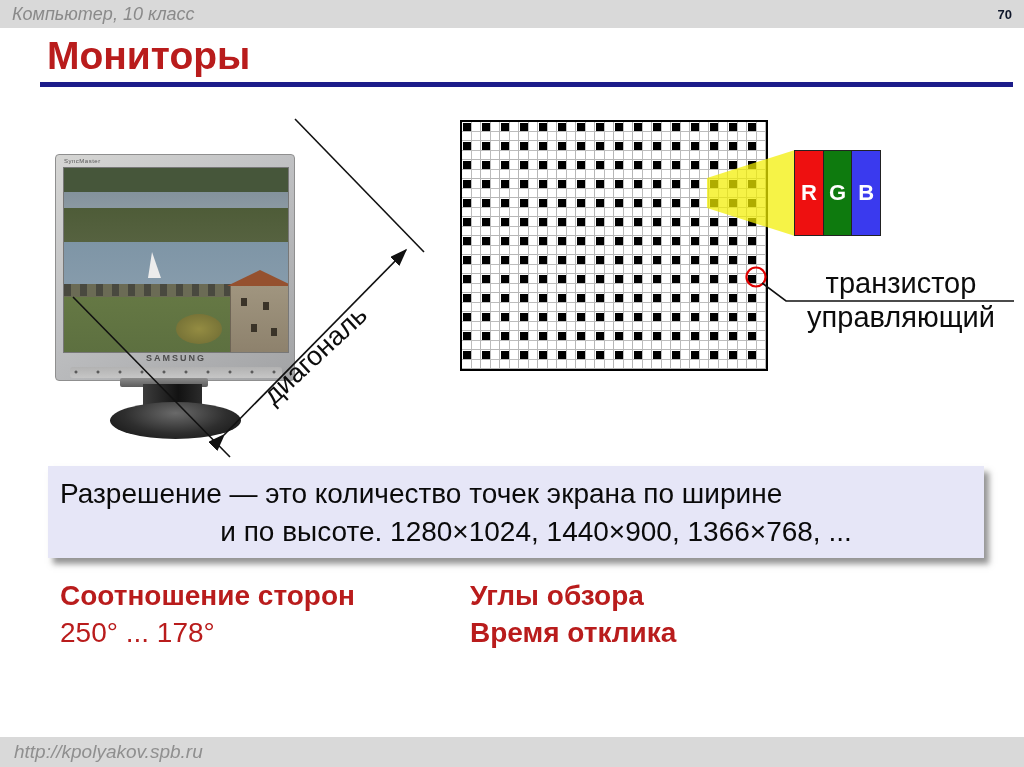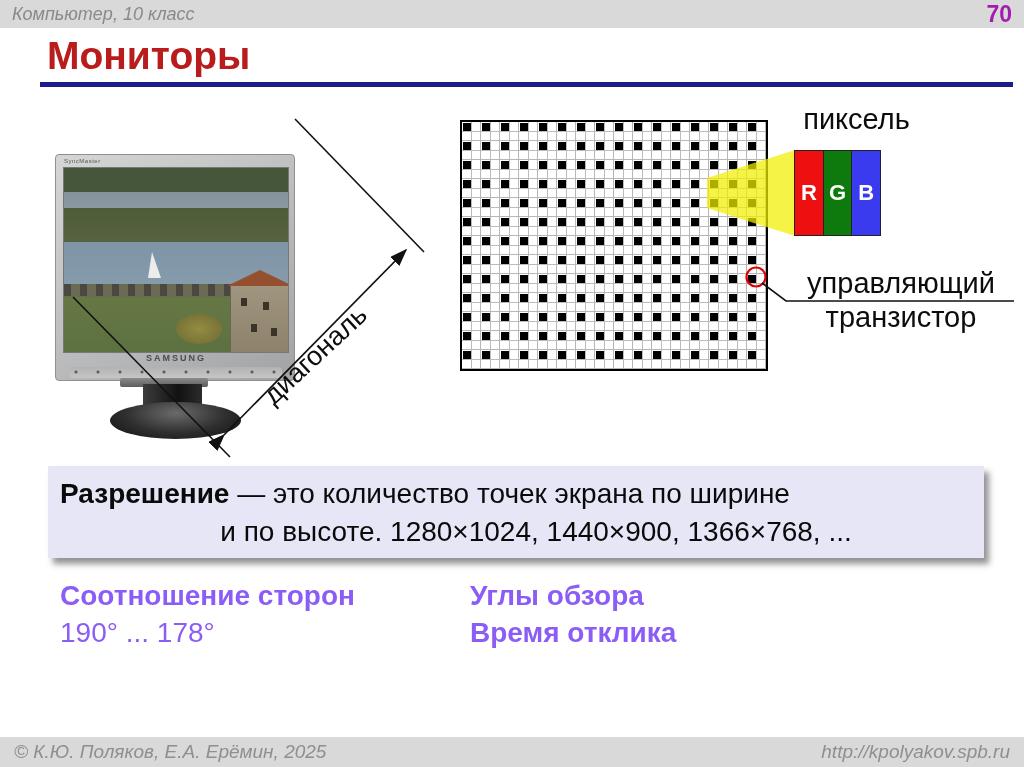--- a/index.html
+++ b/index.html
@@ -8,21 +8,21 @@
     position:relative; width:1024px; height:767px; background:#ffffff;
     font-family:"Liberation Sans", sans-serif; overflow:hidden;
   }
   
   .topbar {
     position:absolute; left:0; top:0; width:1024px; height:28px;
     background:#d9d9d9; display:flex; align-items:center; justify-content:space-between;
     padding:0 12px;
   }
   .topbar .course { font-style:italic; font-size:18px; color:#8a8a8a; }
-  .topbar .pagenum { font-weight:bold; font-size:23px; color:#a21caf;margin-left:24px; }
+  .topbar .pagenum { font-weight:bold; font-size:13px; color:#0f172a;margin-left:24px; }
   .bottombar {
     position:absolute; left:0; top:737px; width:1024px; height:30px;
     background:#d9d9d9; display:flex; align-items:center; justify-content:space-between;
     padding:0 14px;
   }
   .bottombar span { font-style:italic; font-size:19px; color:#8f8f8f; }
   
   .title {
     position:absolute; left:47px; top:34px; font-size:39px; font-weight:bold; color:#b91c1c;
   }
@@ -126,27 +126,27 @@
     left:268px; top:384px; font-size:27px;
     transform:rotate(-43deg); transform-origin:0 50%;
   }
   .sizes-lbl { left:323px; top:388px; font-size:31px; letter-spacing:1px; }
   
   .res-box {
     position:absolute; left:48px; top:466px; width:936px; height:92px;
     padding:9px 12px 0 12px; box-shadow:5px 6px 6px rgba(60,60,60,.55);
     font-size:28px; line-height:38px; color:#0a0a0a; z-index:2;
   }
-  .res-box .term { font-weight:bold; }
+  .res-box .term { font-weight:normal; }
   .res-line2 { padding-left:40px;text-align:center; }
   
   .specs {
     position:absolute; left:60px; top:580px; width:700px;
     display:grid; grid-template-columns:410px auto; row-gap:5px;
-    font-size:28px; color:#8b5cf6;
+    font-size:28px; color:#b91c1c;
   }
   .specs .s-label { font-weight:bold; }
 </style>
 </head>
 <body>
 
 <div class="slide">
 
   <div class="topbar">
     <span class="course">Компьютер, 10 класс</span>
@@ -403,37 +403,35 @@
       <span>R</span>
     </div>
     <div class="rgb-bar" style="background: rgb(14, 122, 14);">
       <span>G</span>
     </div>
     <div class="rgb-bar" style="background: rgb(58, 58, 238);">
       <span>B</span>
     </div>
   </div>
 
-  <div class="lbl pixel-lbl">пиксель</div>
   <div class="lbl transistor-lbl">
+    <div>транзистор</div>
     <div>управляющий</div>
-    <div>транзистор</div>
   </div>
   <div class="lbl diagonal-lbl">диагональ</div>
 
   <div class="res-box" style="background: rgb(230, 230, 247);">
     <div><span class="term">Разрешение</span><span> — это количество точек экрана по ширине</span></div>
     <div class="res-line2">и по высоте.  1280×1024, 1440×900, 1366×768, ...</div>
   </div>
 
   <div class="specs">
     <div class="s-label">Соотношение сторон</div>
     <div class="s-label">Углы обзора</div>
-    <div class="s-value">190° ... 178°</div>
+    <div class="s-value">250° ... 178°</div>
     <div class="s-label">Время отклика</div>
   </div>
 
   <div class="bottombar">
-    <span>© К.Ю. Поляков, Е.А. Ерёмин, 2025</span>
     <span>http://kpolyakov.spb.ru</span>
   </div>
 
 </div>
 
 </body></html>

